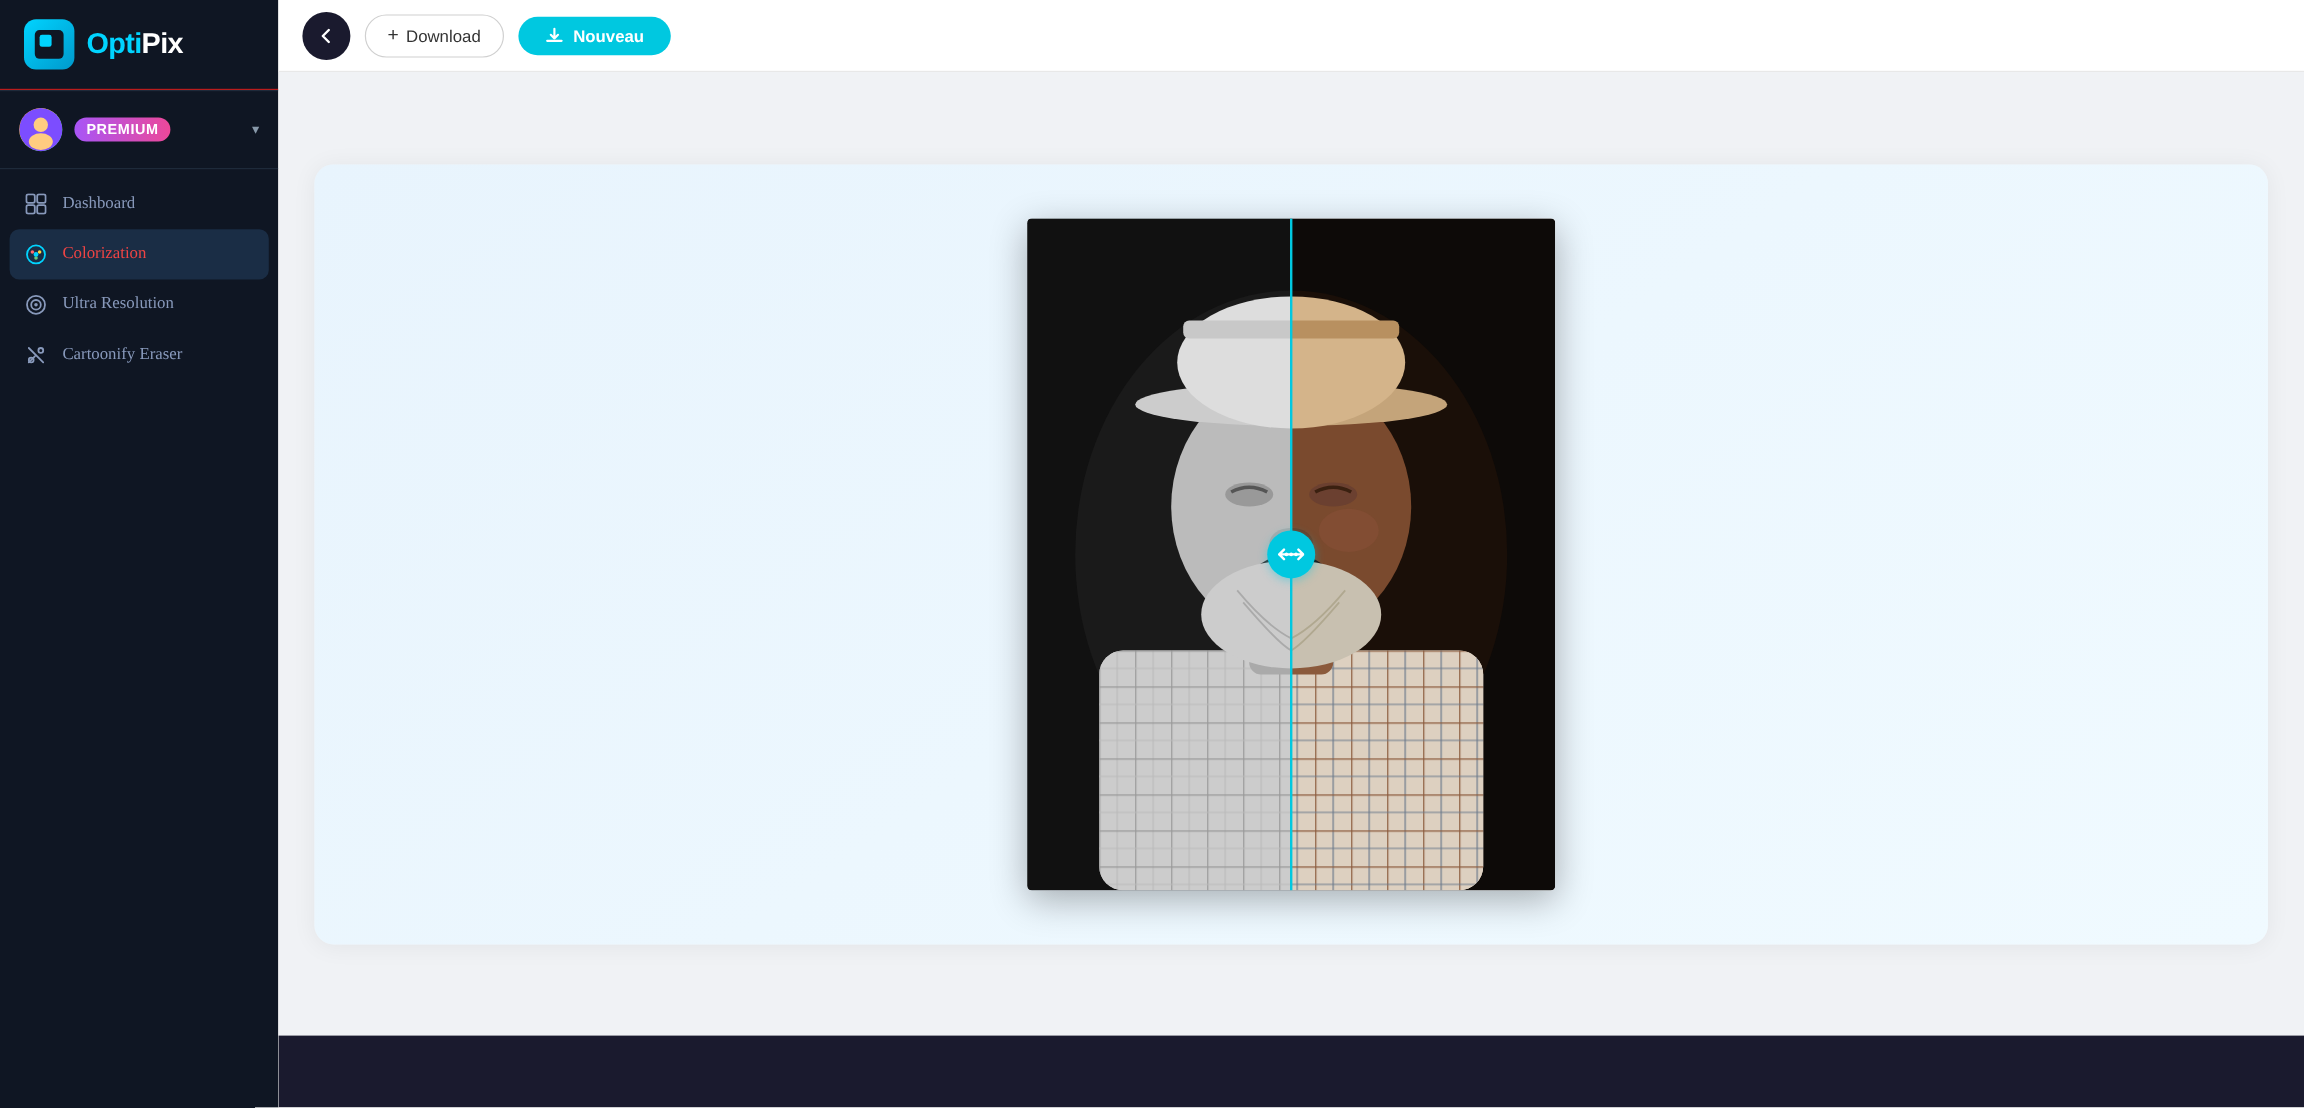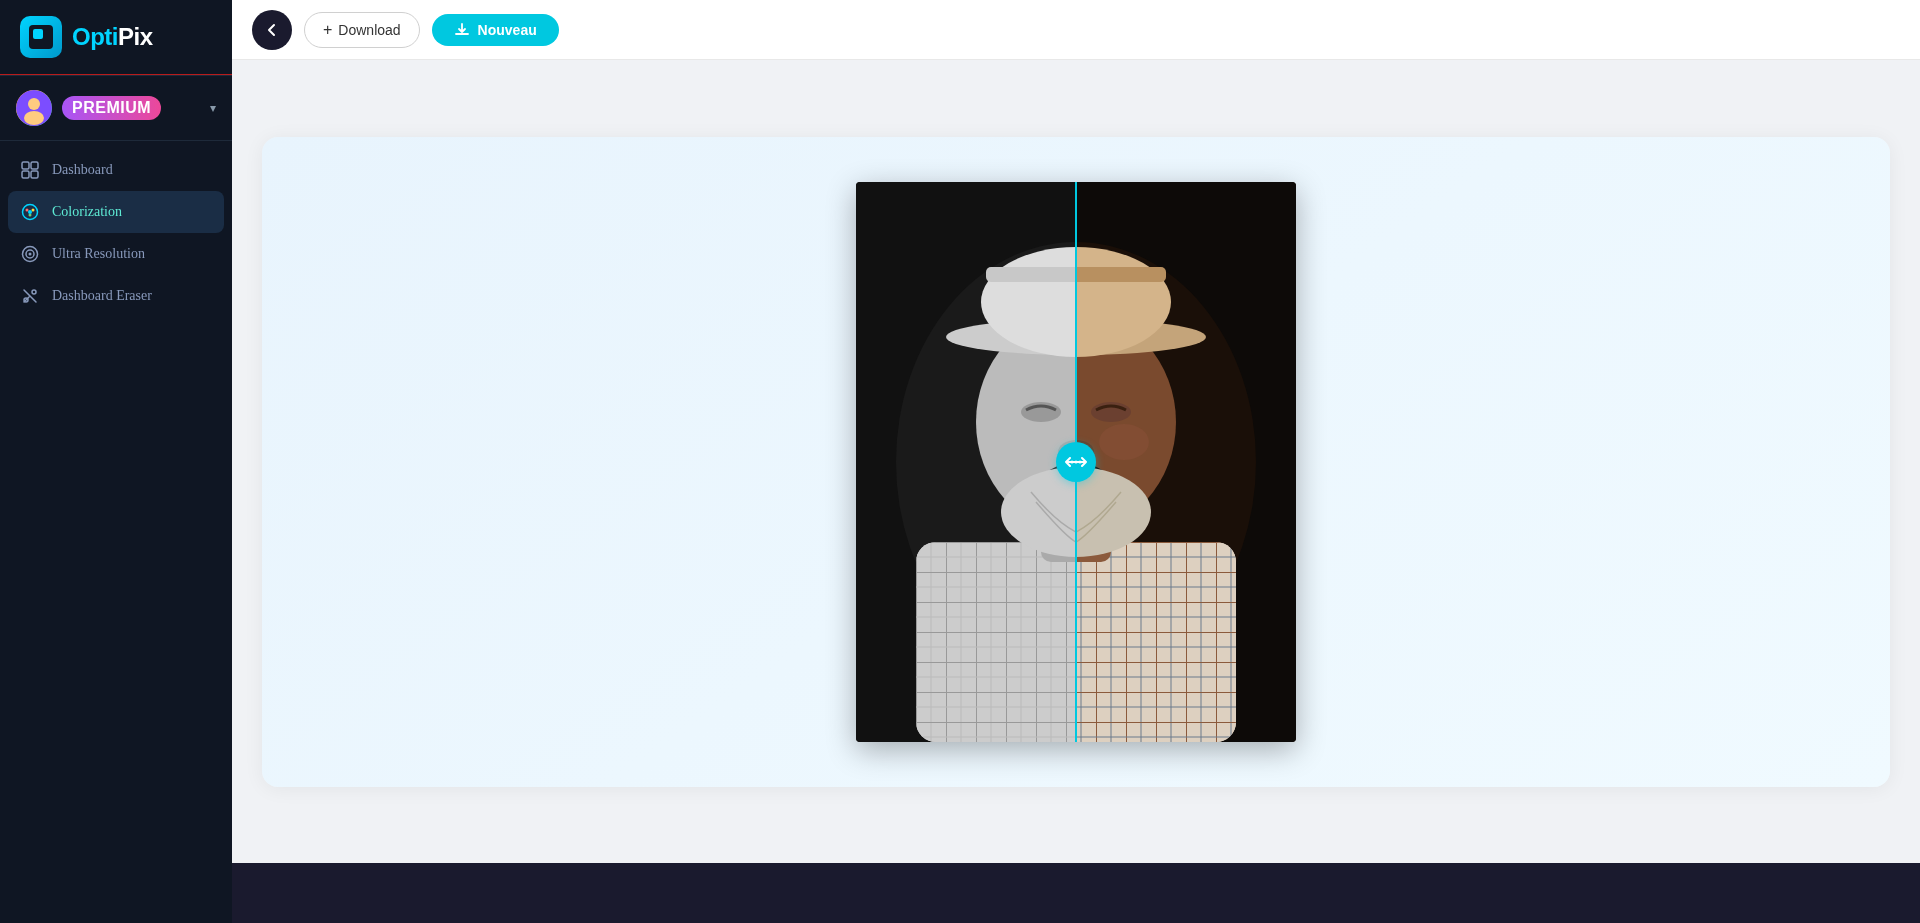--- a/index.html
+++ b/index.html
@@ -76,21 +76,21 @@
       flex-shrink: 0;
       overflow: hidden;
       display: flex;
       align-items: center;
       justify-content: center;
       font-size: 14px;
     }
     .premium-badge {
       background: linear-gradient(90deg, #a855f7, #ec4899);
       color: #fff;
-      font-size: 16px;
+      font-size: 12px;
       font-weight: 700;
       padding: 3px 10px;
       border-radius: 20px;
       letter-spacing: 0.5px;
     }
     .chevron-down {
       margin-left: auto;
       color: #8899aa;
       font-size: 12px;
     }
@@ -107,21 +107,21 @@
       cursor: pointer;
       color: #8899bb;
       font-size: 14px;
       font-weight: 400;
       transition: background 0.15s;
       border-radius: 0;
       font-family: Liberation Serif, serif;
     }
     .nav-item.active {
       background: #1a2d45;
-      color: #5eead4;
+      color: #ef4444;
       border-radius: 8px;
       margin: 0 8px;
       padding: 11px 12px;
     }
     .nav-icon {
       width: 20px;
       height: 20px;
       display: flex;
       align-items: center;
       justify-content: center;
@@ -367,21 +367,21 @@
     </div>
 
     <div class="nav-item">
       <div class="nav-icon">
         <svg width="18" height="18" viewBox="0 0 18 18" fill="none">
           <path d="M3 3l12 12M3 15l5-5" stroke="#8899bb" stroke-width="1.5" stroke-linecap="round"></path>
           <circle cx="5" cy="13" r="2" stroke="#8899bb" stroke-width="1.5"></circle>
           <circle cx="13" cy="5" r="2" stroke="#8899bb" stroke-width="1.5"></circle>
         </svg>
       </div>
-      <span>Dashboard Eraser</span>
+      <span>Cartoonify Eraser</span>
     </div>
 
 
   </nav>
 </aside>
 
 <main class="main">
 
   <div class="toolbar">
     <button class="back-btn" title="Back">

